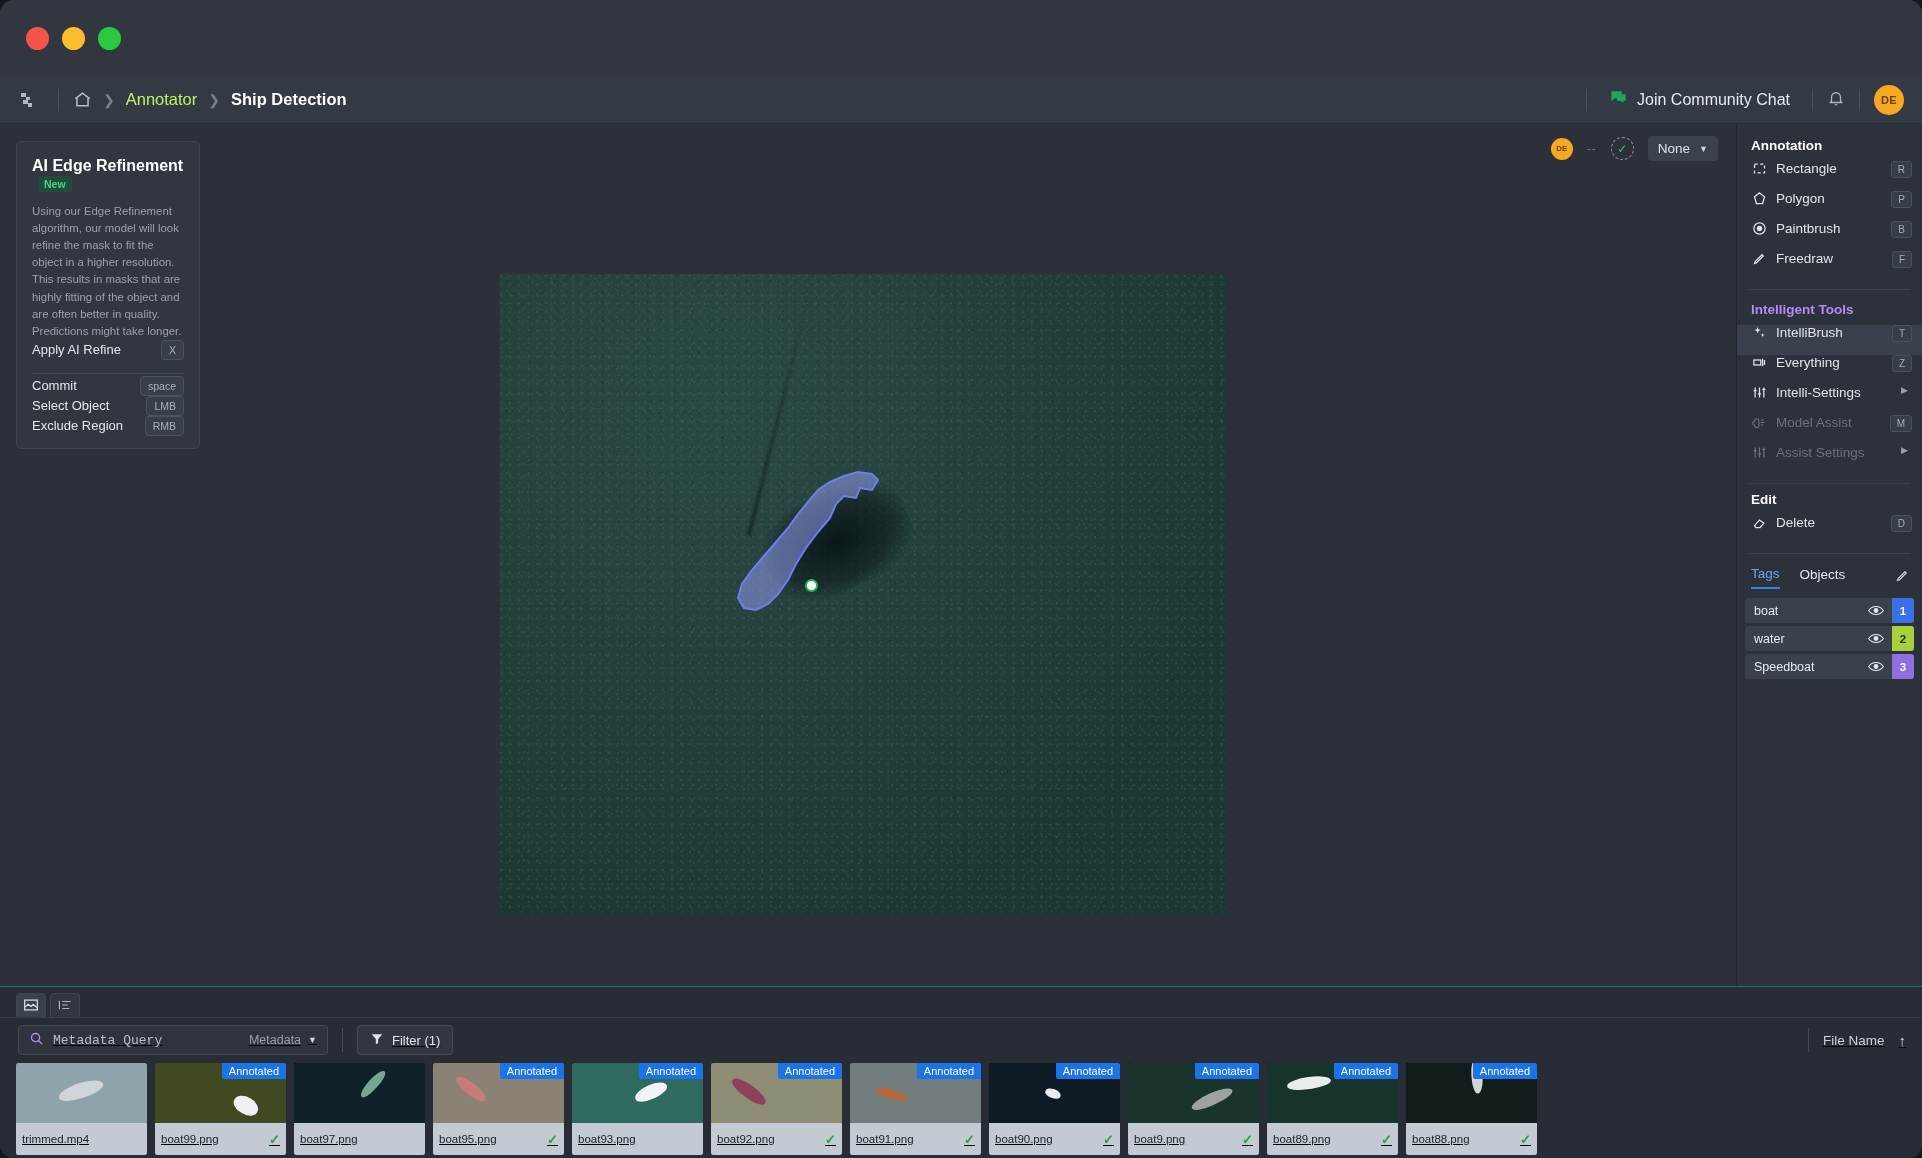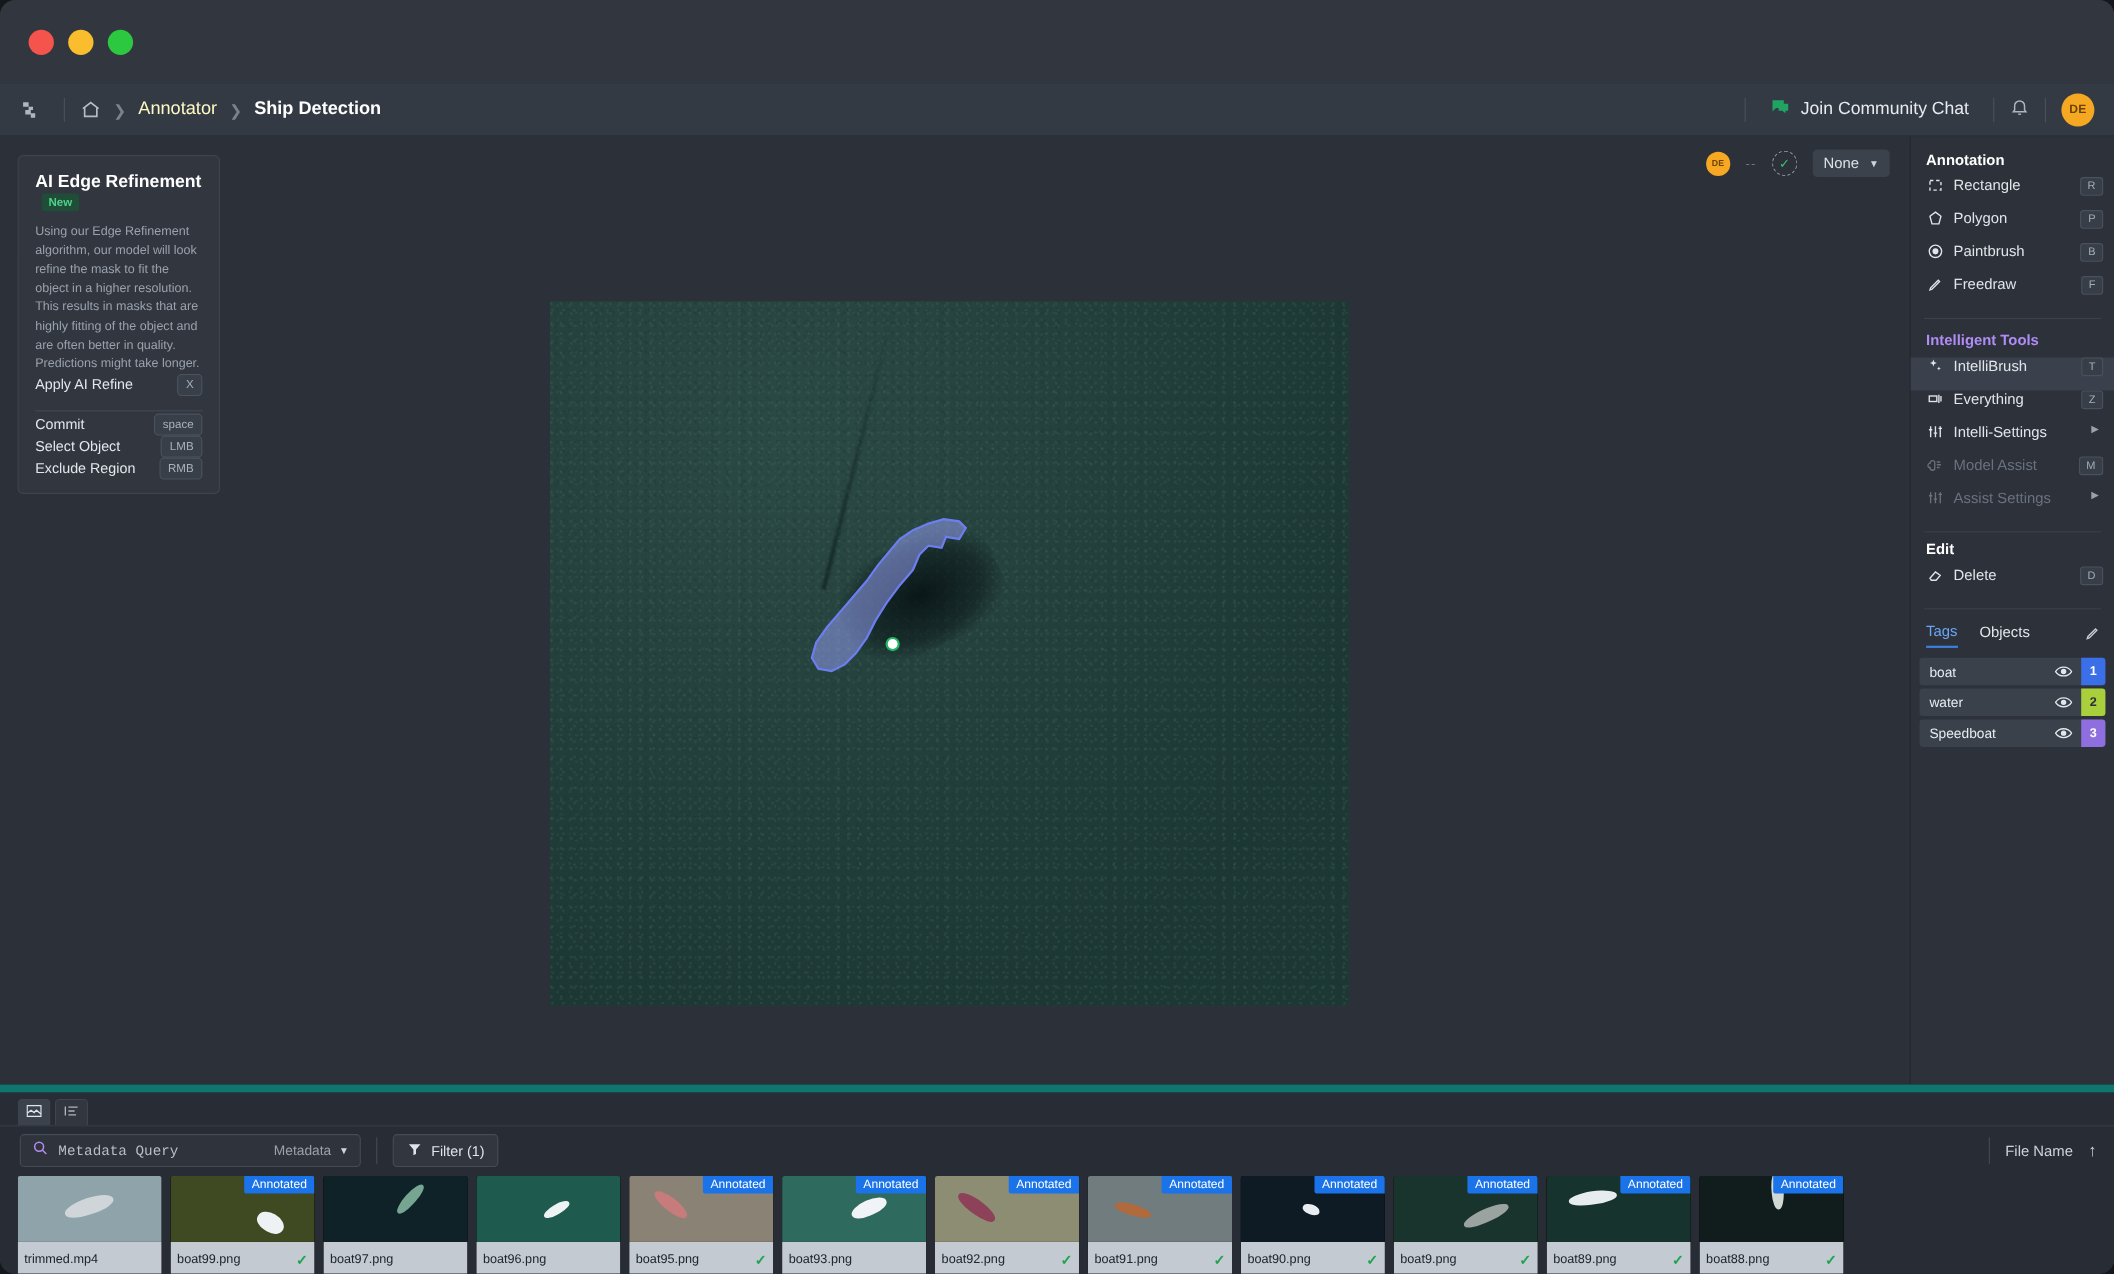--- a/index.html
+++ b/index.html
@@ -37,21 +37,21 @@
     border-bottom: 1px solid #272c34;
     display: flex; align-items: center;
     padding: 0 18px 0 14px;
     color: #cfd4dc;
     font-size: 16px;
   }
   .logo-mark { width: 26px; height: 26px; margin-right: 4px; }
   .vsep { width: 1px; height: 22px; background: #4a515c; margin: 0 14px; }
   .crumbs { display: flex; align-items: center; gap: 11px; font-size: 16.5px; }
   .crumb-sep { color: #7b828d; font-size: 14px; }
-  .crumb-muted { color: #fef9c3; }
+  .crumb-muted { color: #bef264; }
   .crumb-active { color: #ffffff; font-weight: bold; }
   .home-ico { color: #b6bcc6; display:flex; }
   .header-right { margin-left: auto; display: flex; align-items: center; }
   .chat-btn { display: flex; align-items: center; gap: 9px; color: #e7eaee; font-size: 16px; padding: 4px 8px; }
   .bell { color: #aeb5bf; }
   .avatar {
     width: 30px; height: 30px; border-radius: 50%;
     background: #f7a823; color: #6a4300;
     font-size: 11px; font-weight: bold;
     display: flex; align-items: center; justify-content: center;
@@ -243,21 +243,22 @@
   .tag-count {
     width: 22px; height: 25px; border-radius: 0 3px 3px 0;
     display: flex; align-items: center; justify-content: center;
     font-size: 11.5px; font-weight: bold; color: #ffffff;
   }
 
   
   .bottom-panel {
     position: absolute; left: 0; right: 0; bottom: 0;
     height: 172px; background: #282d35;
-    border-top: 7px solid #0f766e;
+    border-top: 1px solid #0f766e;
+    text-decoration: underline;
   }
   .bp-tabs { display: flex; gap: 4px; padding: 6px 0 0 16px; }
   .bp-tab {
     width: 30px; height: 24px; border-radius: 4px 4px 0 0;
     background: #31363f; border: 1px solid #3e454f; border-bottom: none;
     display: flex; align-items: center; justify-content: center;
     color: #aeb5bf;
   }
   .bp-tab.active { background: #3b424c; color: #dfe3e9; }
   .bp-toolbar {
@@ -678,28 +679,20 @@
         </div>
         <div class="thumb">
           <div class="thumb-img" style="background: rgb(15, 34, 39);">
             <div class="boat-shape" style="background: rgb(118, 165, 146); left: 62px; top: 16px; width: 34px; height: 10px; transform: rotate(-48deg);"></div>
           </div>
           <div class="thumb-cap">
             <span class="cap-name">boat97.png</span>
           </div>
         </div>
         <div class="thumb">
-          <div class="thumb-img" style="background: rgb(31, 90, 78);">
-            <div class="boat-shape" style="background: rgb(238, 242, 243); left: 60px; top: 26px; width: 26px; height: 9px; transform: rotate(-30deg);"></div>
-          </div>
-          <div class="thumb-cap">
-            <span class="cap-name">boat96.png</span>
-          </div>
-        </div>
-        <div class="thumb">
           <div class="thumb-img" style="background: rgb(138, 130, 117);">
             <div class="boat-shape" style="background: rgb(200, 123, 123); left: 20px; top: 20px; width: 36px; height: 12px; transform: rotate(38deg);"></div>
             <div class="ann-badge">Annotated</div>
           </div>
           <div class="thumb-cap">
             <span class="cap-name">boat95.png</span>
             <span class="cap-check">✓</span>
           </div>
         </div>
         <div class="thumb">

